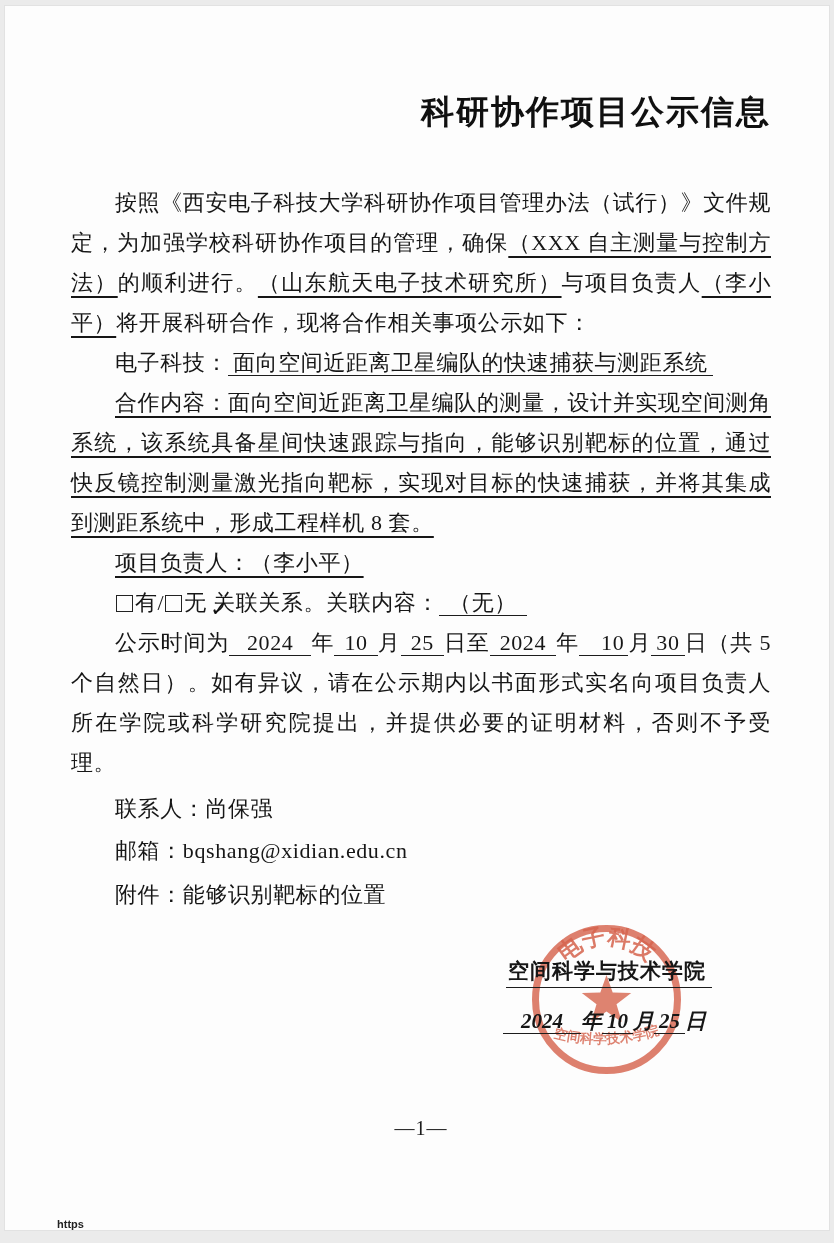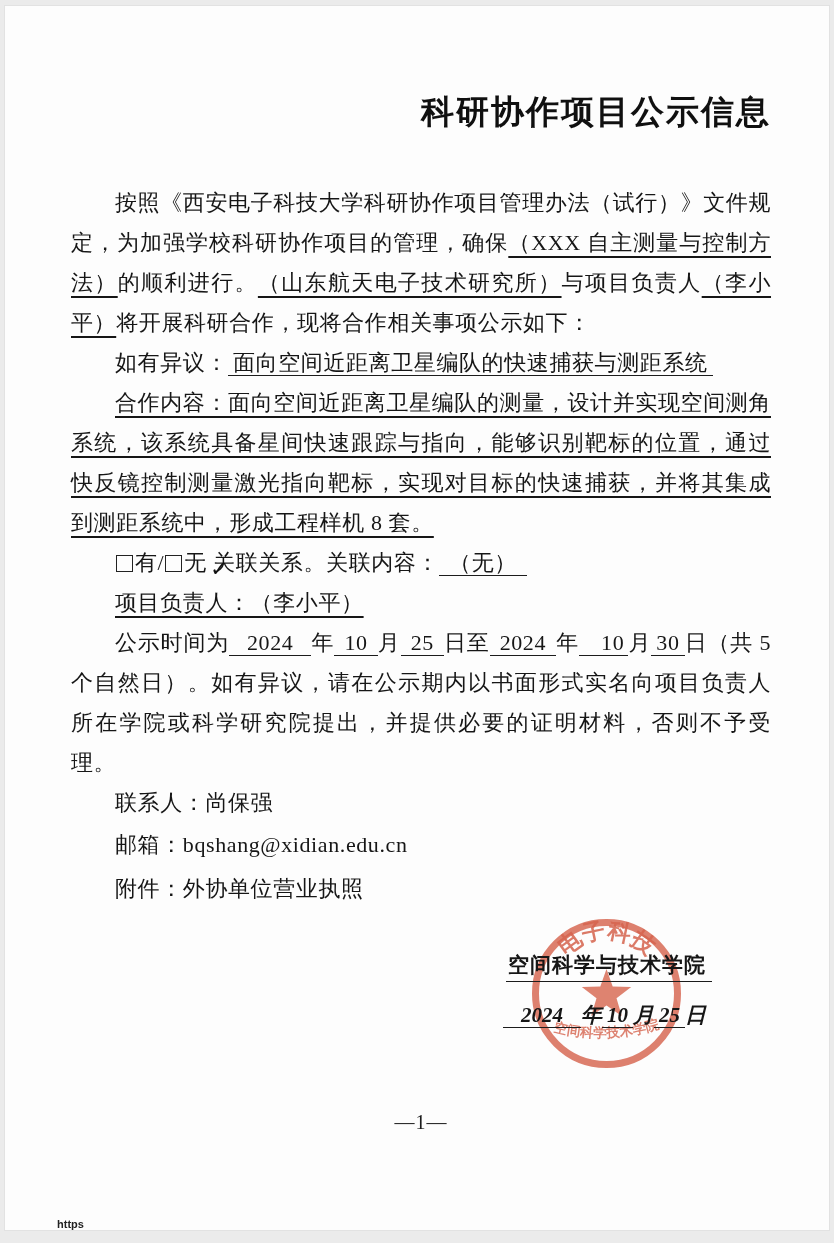--- a/index.html
+++ b/index.html
@@ -89,33 +89,33 @@
 </style>
 </head>
 <body>
 
 <div class="page">
 
   <h1 class="title">科研协作项目公示信息</h1>
 
   <p class="bp indent" style="margin-top:48px;"><span>按照《西安电子科技大学科研协作项目管理办法（试行）》文件规定，为加强学校科研协作项目的管理，确保</span><span class="um">（XXX 自主测量与控制方法）</span><span>的顺利进行。</span><span class="um">（山东航天电子技术研究所）</span><span>与项目负责人</span><span class="um">（李小平）</span><span>将开展科研合作，现将合作相关事项公示如下：</span></p>
 
-  <p class="bp indent"><span>如有异议：</span><span class="field pad-s">面向空间近距离卫星编队的快速捕获与测距系统</span></p>
+  <p class="bp indent"><span>电子科技：</span><span class="field pad-s">面向空间近距离卫星编队的快速捕获与测距系统</span></p>
 
   <p class="bp indent"><span class="um">合作内容：面向空间近距离卫星编队的测量，设计并实现空间测角系统，该系统具备星间快速跟踪与指向，能够识别靶标的位置，通过快反镜控制测量激光指向靶标，实现对目标的快速捕获，并将其集成到测距系统中，形成工程样机 8 套。</span></p>
 
+  <p class="bp indent"><span class="um">项目负责人：（李小平）</span></p>
+
   <p class="bp indent"><span class="cb"></span><span>有</span><span>/</span><span class="cb checked"></span><span>无</span><span> 关联关系。关联内容：</span><span class="field pad-m">（无）</span></p>
-
-  <p class="bp indent"><span class="um">项目负责人：（李小平）</span></p>
 
   <p class="bp indent"><span>公示时间为</span><span class="field pad-w">2024</span><span>年</span><span class="field pad-m">10</span><span>月</span><span class="field pad-m">25</span><span>日至</span><span class="field pad-m">2024</span><span>年</span><span class="field pad-l">10</span><span>月</span><span class="field pad-s">30</span><span>日（共 5 个自然日）。如有异议，请在公示期内以书面形式实名向项目负责人所在学院或科学研究院提出，并提供必要的证明材料，否则不予受理。</span></p>
 
-  <p class="bp indent" style="">联系人：尚保强</p>
+  <p class="bp indent" style="margin-top:6px;">联系人：尚保强</p>
   <p class="bp indent" style="margin-top:2px;">邮箱：bqshang@xidian.edu.cn</p>
-  <p class="bp indent" style="margin-top:4px;">附件：外协单位营业执照</p>
+  <p class="bp indent" style="margin-top:4px;">附件：能够识别靶标的位置</p>
 
   <div class="sign-area">
 
     <svg class="stamp" viewBox="0 0 157 157" aria-hidden="true">
       <circle cx="78.5" cy="78.5" r="71" fill="none" stroke="#d4573f" stroke-width="7" opacity="0.82"></circle>
       <polygon points="78.5,54 84.7,71.5 103.2,72 88.5,83.2 93.8,101 78.5,90.5 63.2,101 68.5,83.2 53.8,72 72.3,71.5" fill="#d4573f" opacity="0.8"></polygon>
       <defs>
         <path id="arcTop" d="M 26.8,59.7 A 55,55 0 0 1 130.2,59.7" fill="none"></path>
         <path id="arcBottom" d="M 25,116 Q 78.5,130 132,113" fill="none"></path>
       </defs>

